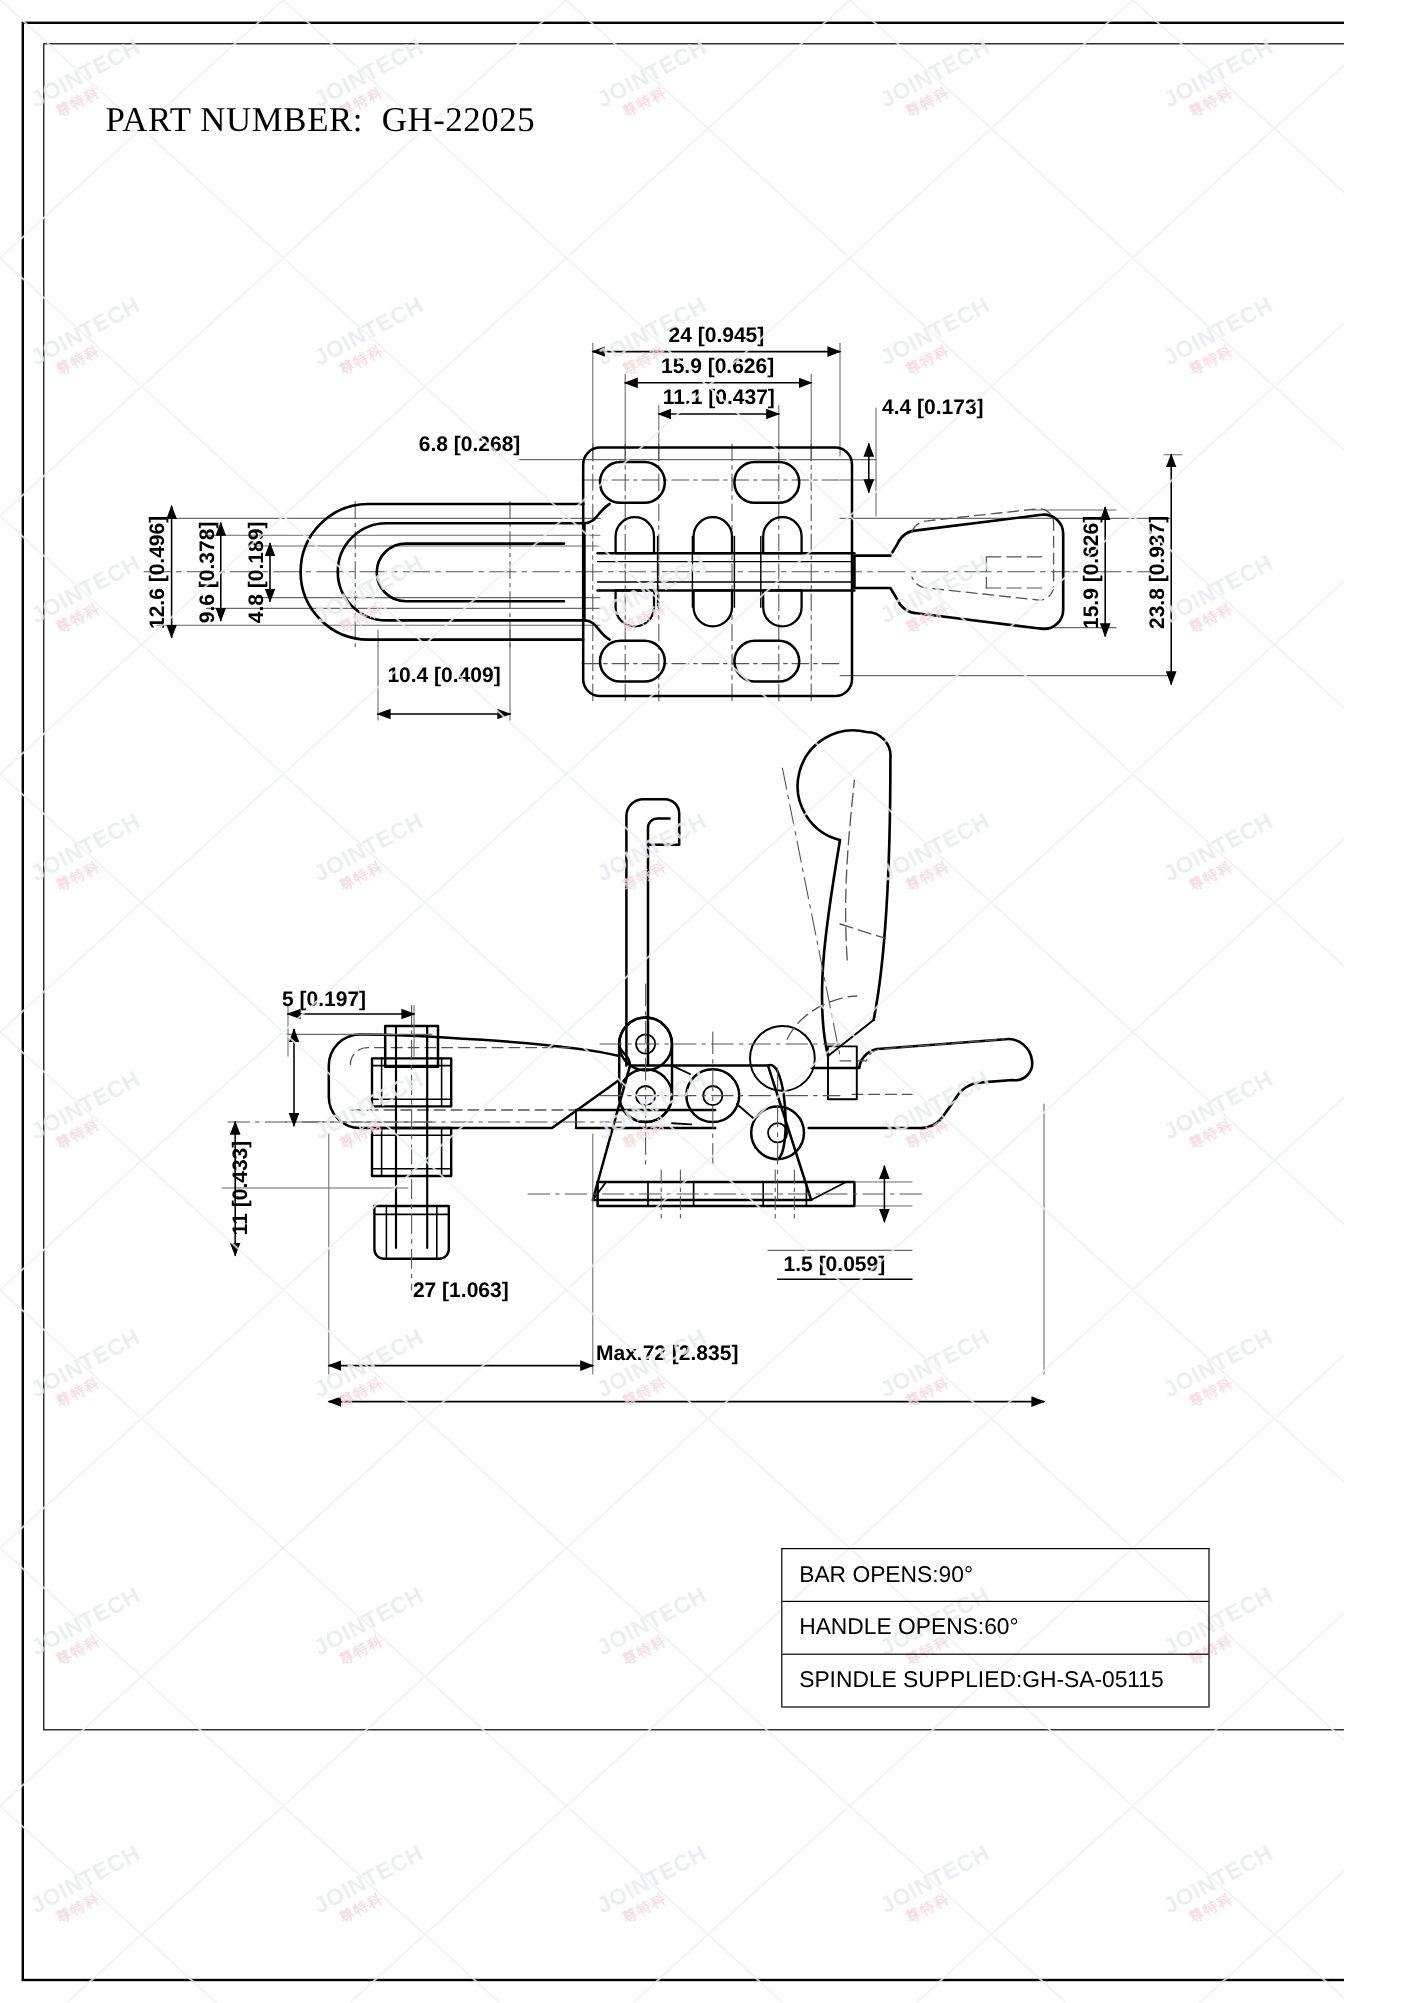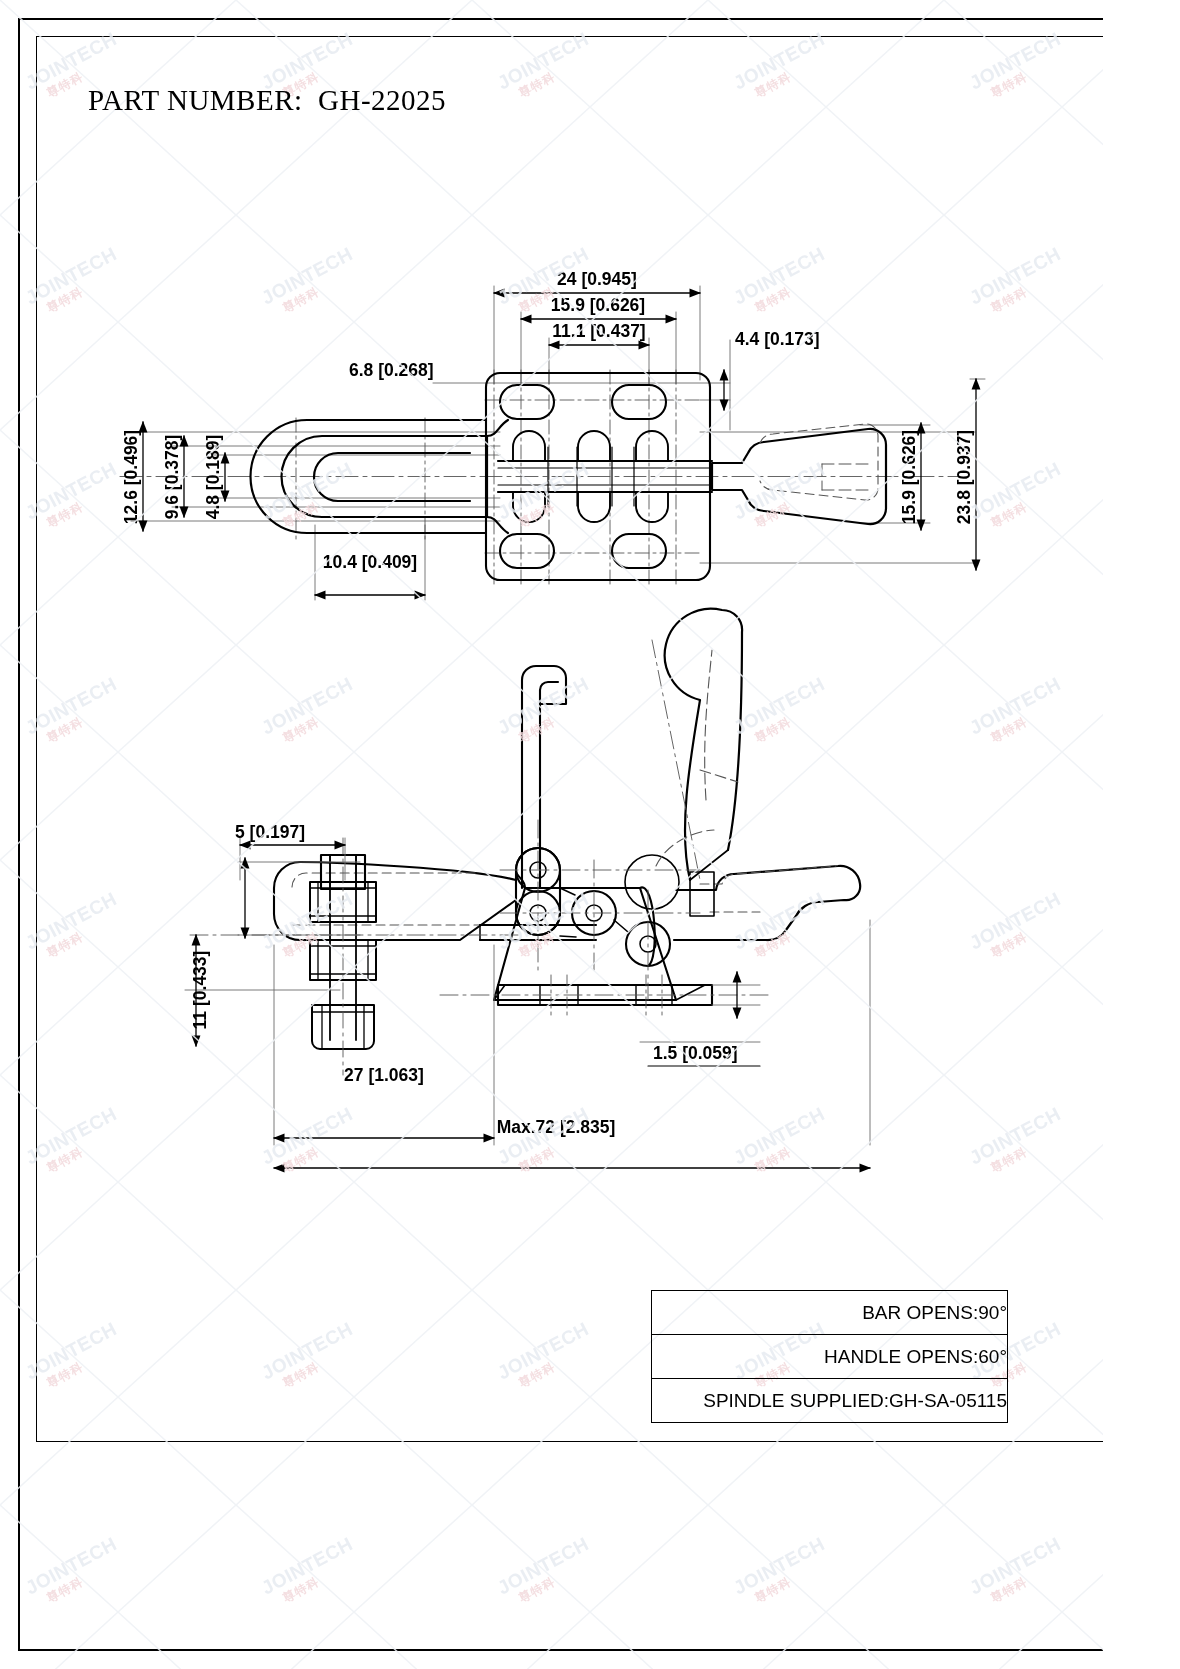--- a/index.html
+++ b/index.html
@@ -7,20 +7,21 @@
     padding: 0;
     background: #ffffff;
   }
   #page {
     position: relative;
     width: 1103px;
     height: 1669px;
     background: #ffffff;
     font-family: "Liberation Sans", sans-serif;
     overflow: hidden;
+    padding-left: 17px;
   }
   
   .sheet-outer {
     position: absolute;
     left: 18px;  top: 18px;
     width: 1144px; height: 1633px;
     border: 2px solid #000;
     box-sizing: border-box;
   }
   .sheet-inner {
@@ -59,21 +60,20 @@
   
   .notes-table {
     position: absolute;
     left: 651px;  top: 1290px;
     width: 357px;
     border: 1px solid #000;
     border-bottom: none;
     box-sizing: border-box;
     background: transparent;
     z-index: 6;
-    text-align: right;
   }
   .notes-row {
     height: 44px;
     line-height: 44px;
     border-bottom: 1px solid #000;
     padding-left: 14px;
     font-size: 19px;
     color: #000;
     white-space: nowrap;
     box-sizing: border-box;

